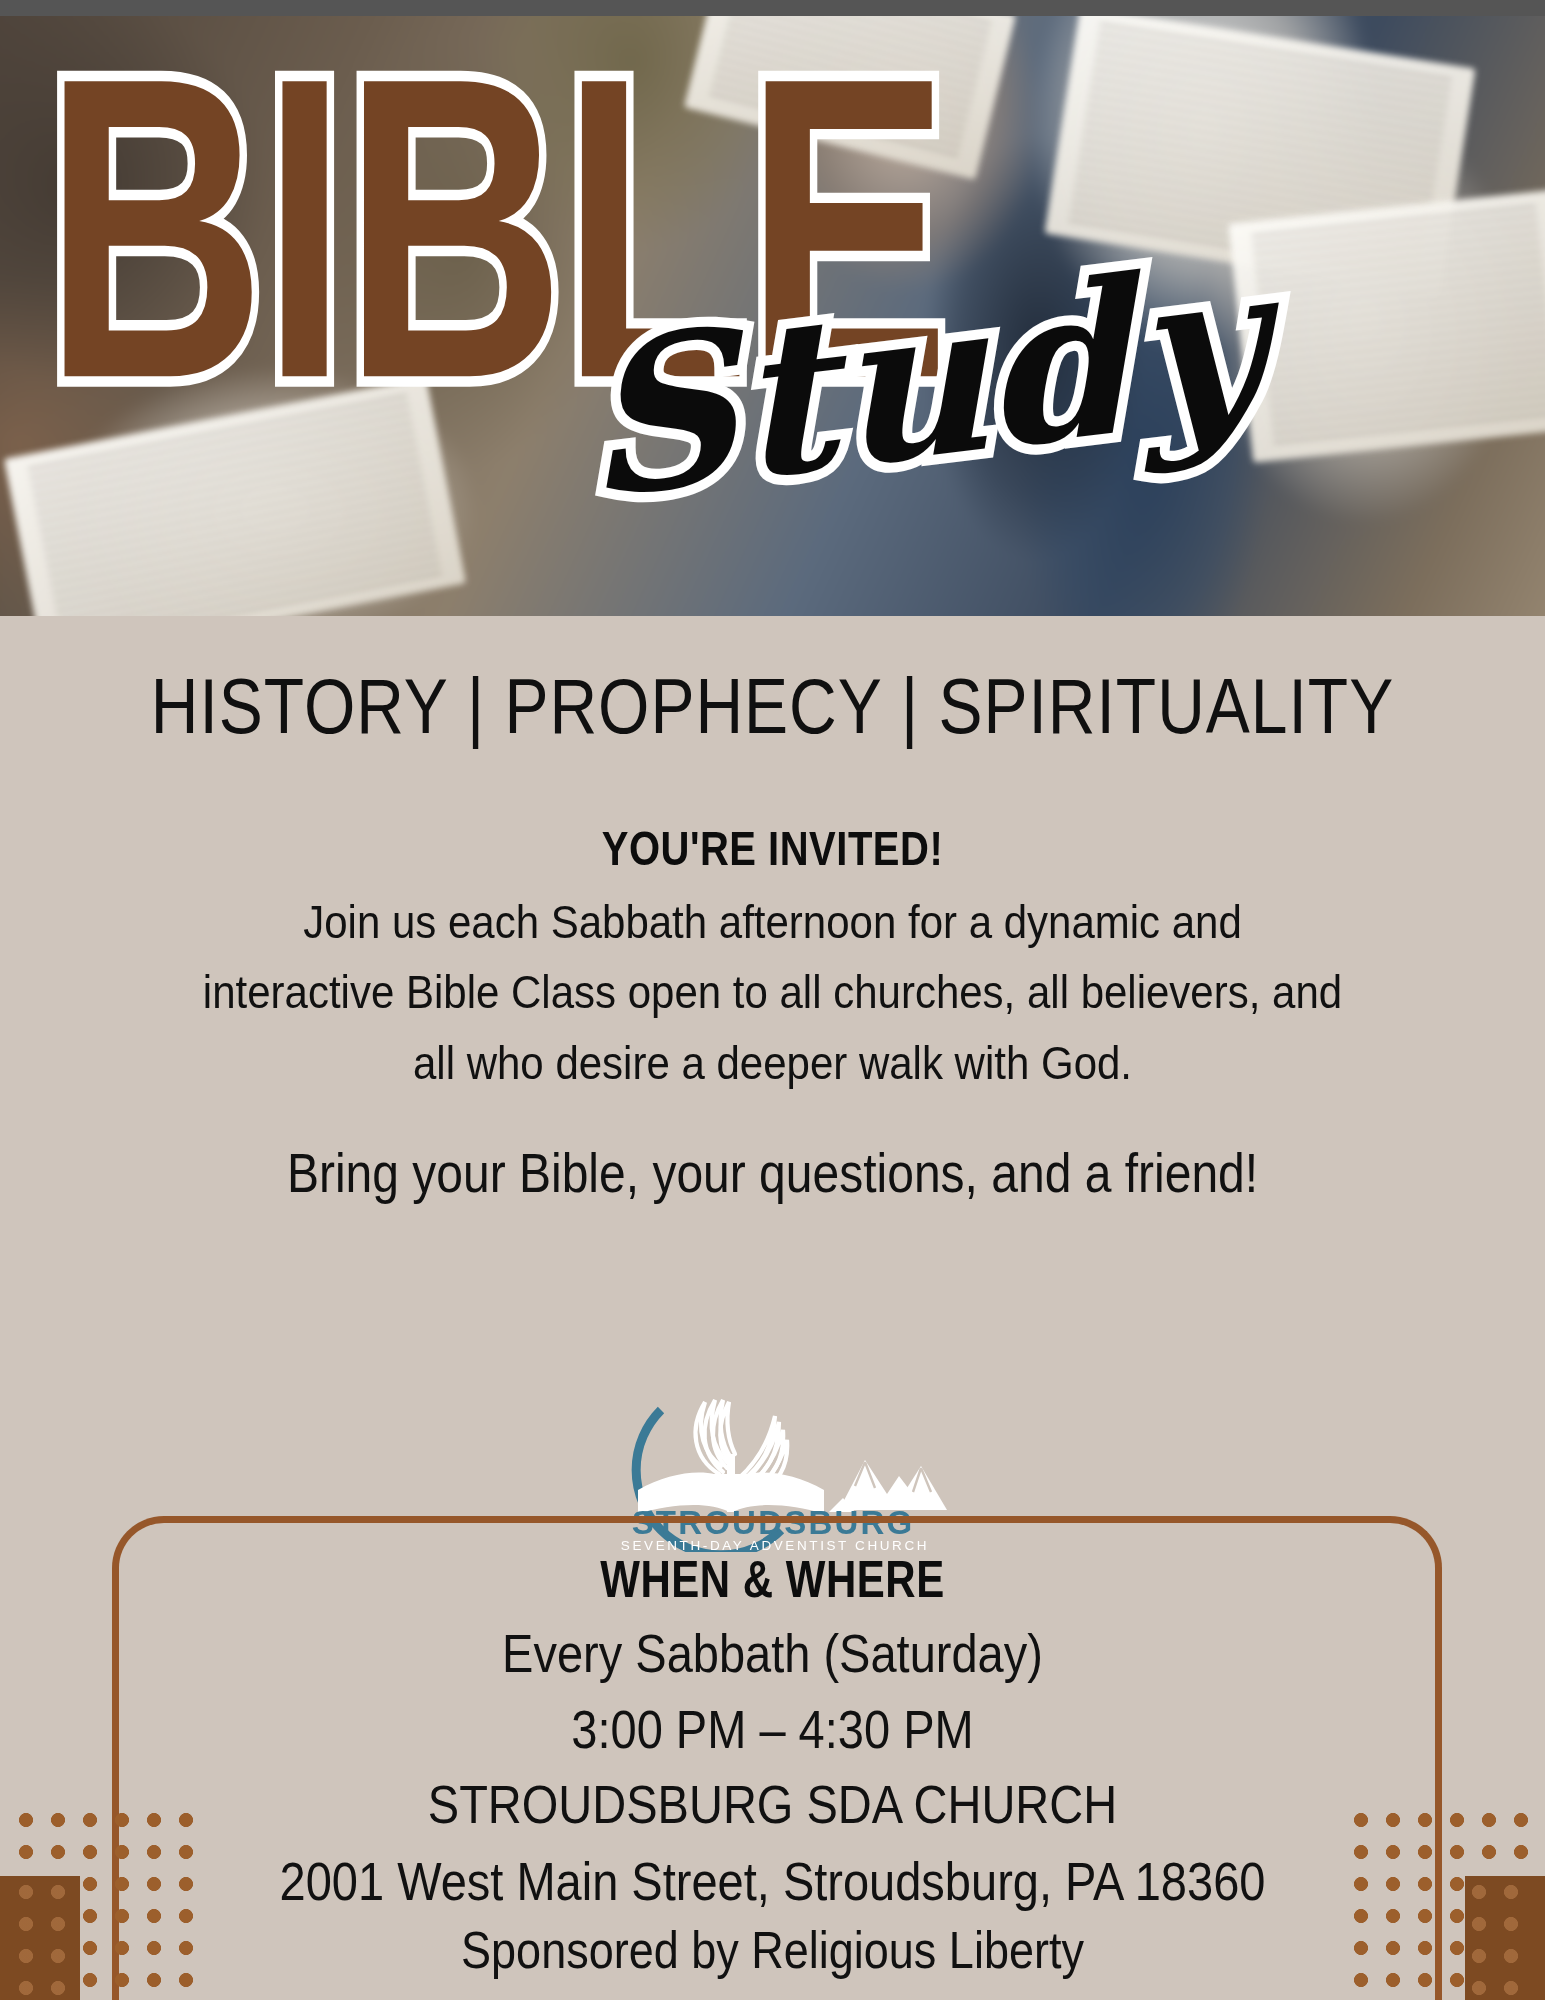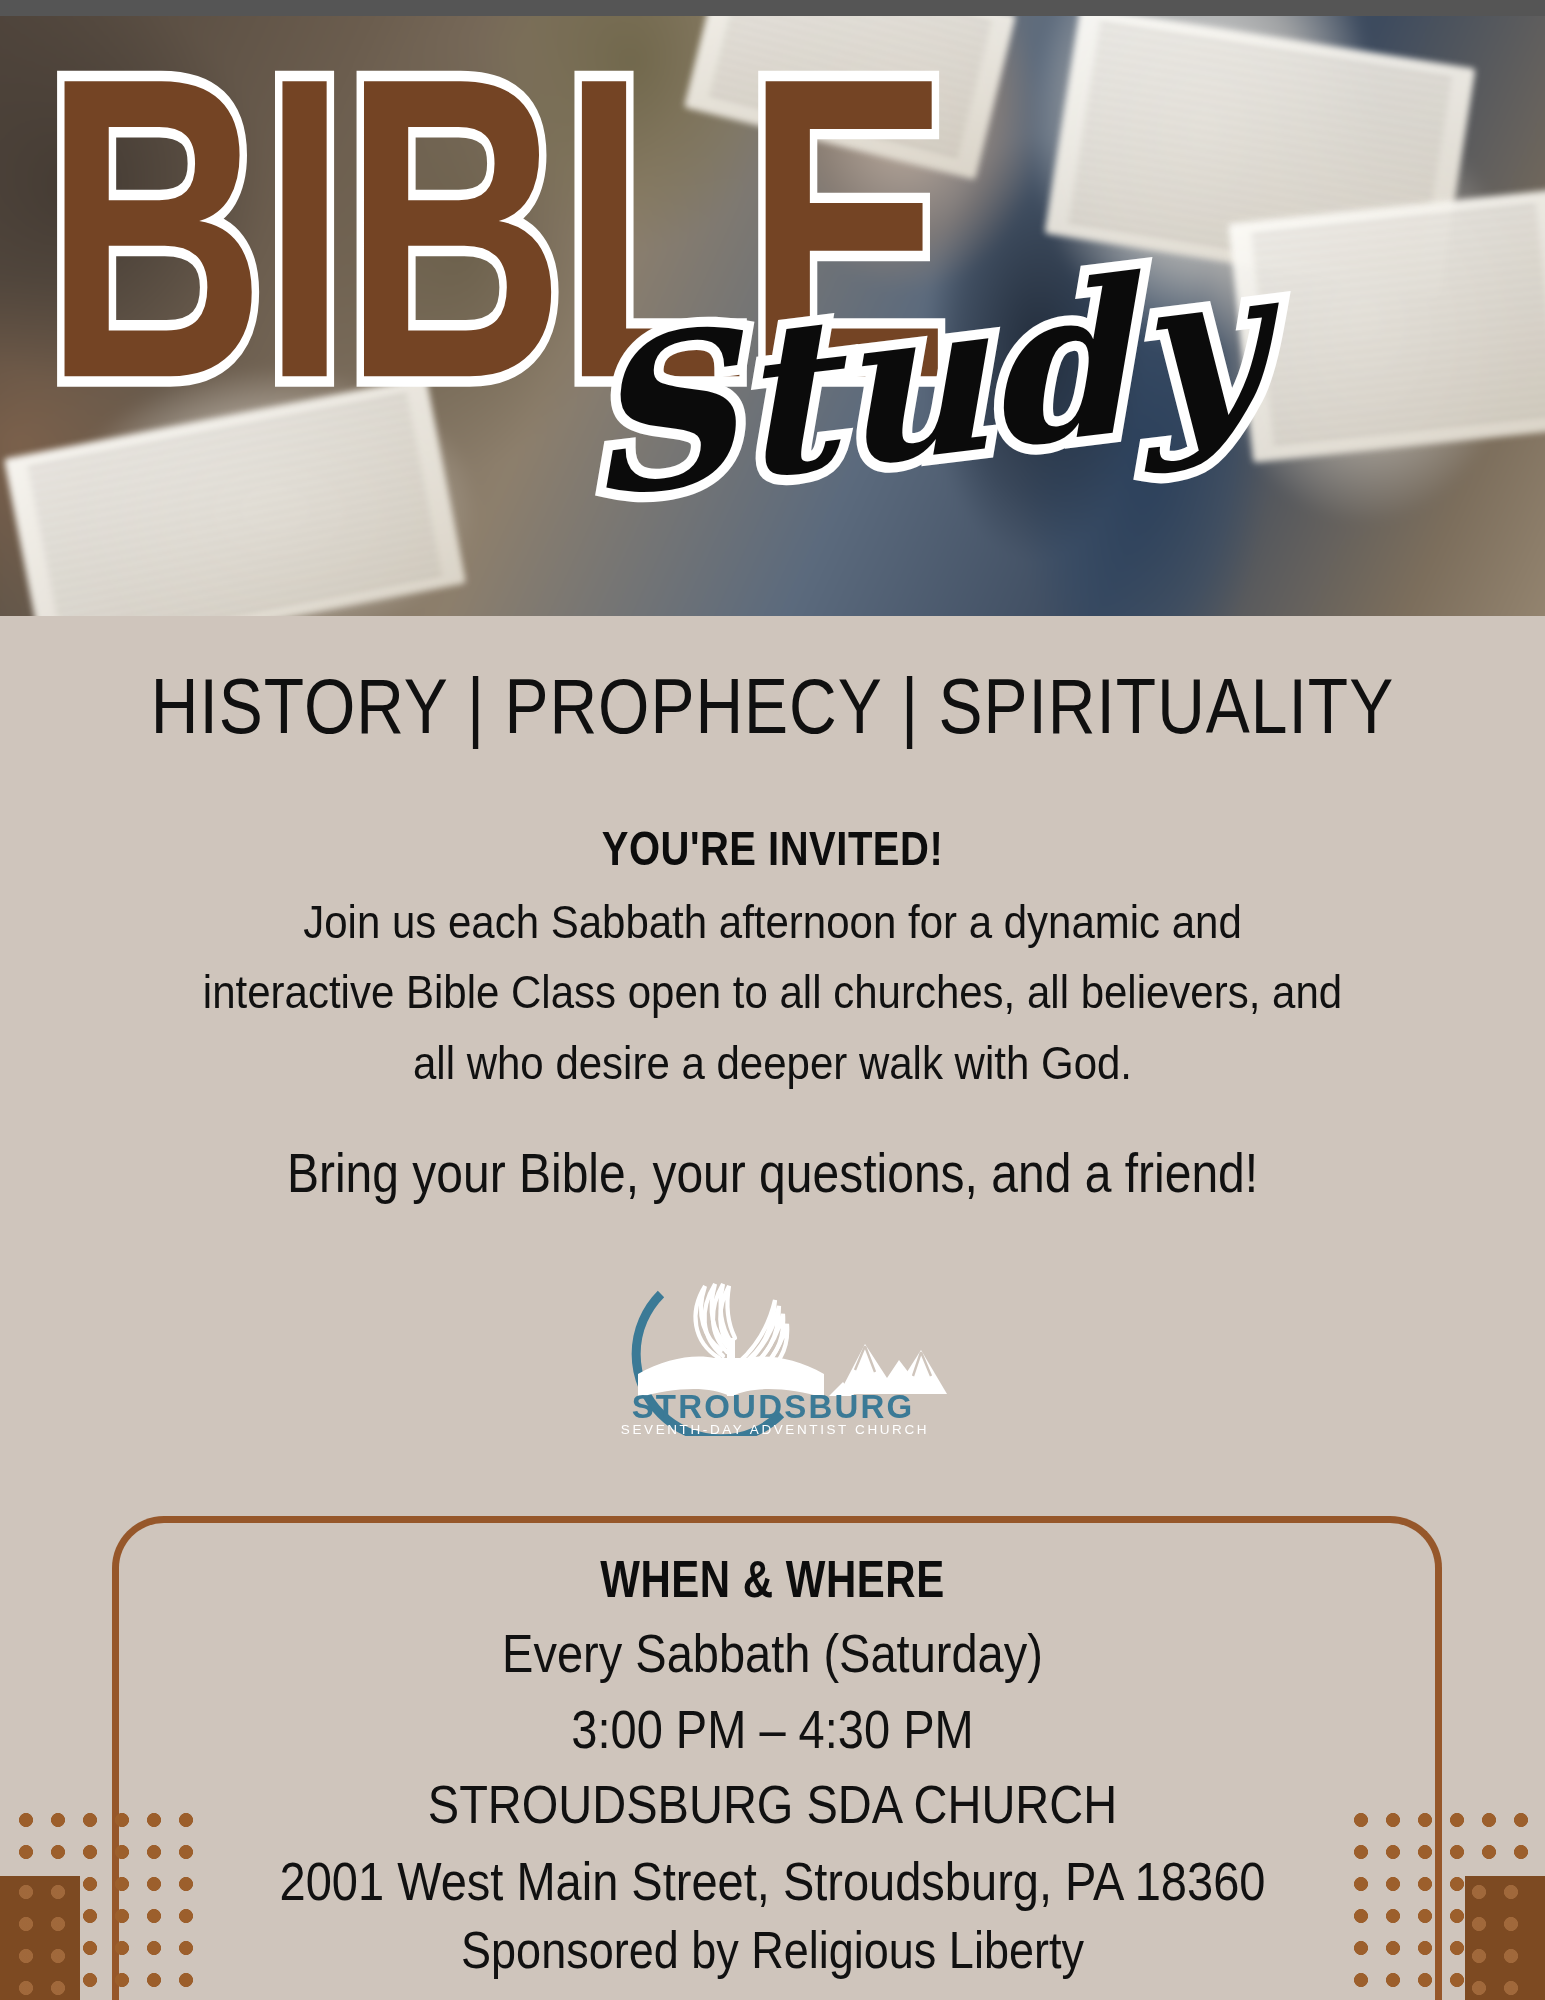--- a/index.html
+++ b/index.html
@@ -120,21 +120,21 @@
     font-family:"Liberation Sans Narrow","Liberation Sans", sans-serif;
     font-weight:400;
     font-size:48px;
     color:#111;
     transform: scaleY(1.16);
     transform-origin: center top;
   }
 
   
   .logo{
-    position:absolute; left:50%; top:1230px;
+    position:absolute; left:50%; top:1346px;
     width:460px; height:190px;
     transform: translateX(-50%);
   }
 
   
   .frame{
     position:absolute; left:112px; top:1500px;
     width:1330px; height:560px;
     border:7px solid #96572a;
     border-bottom:none;

